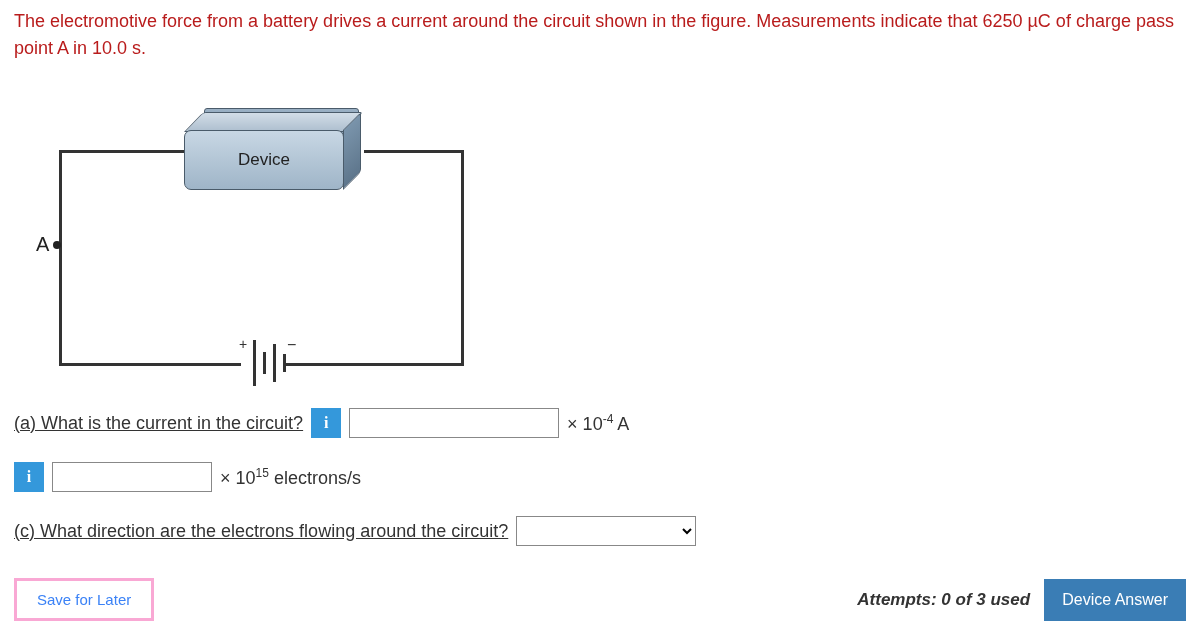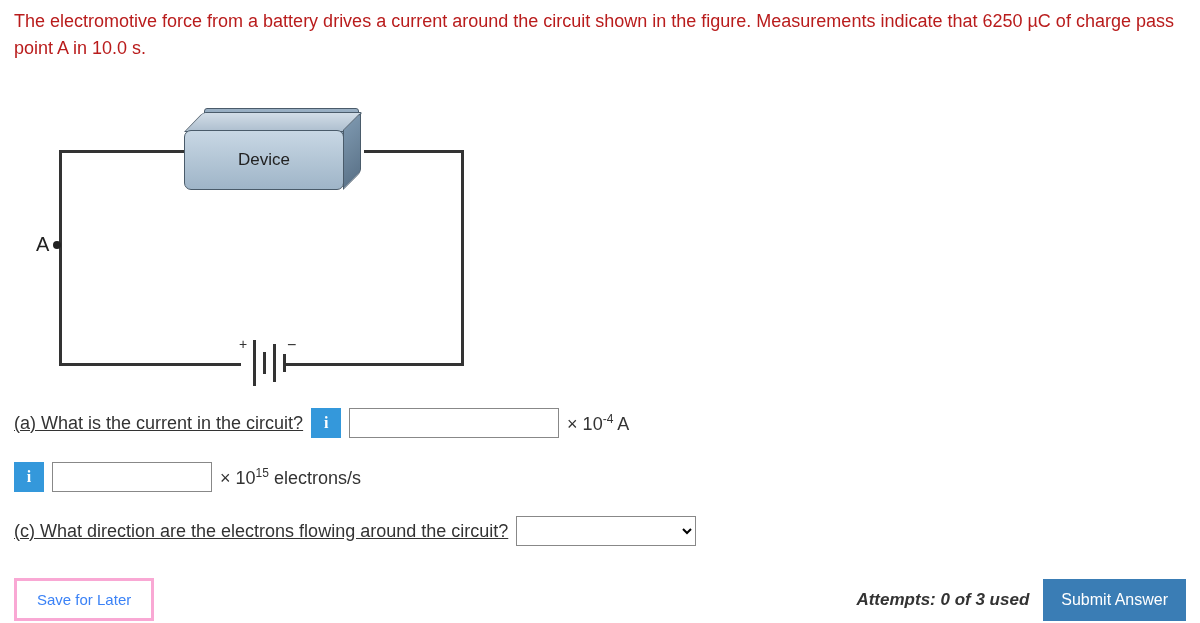--- a/index.html
+++ b/index.html
@@ -220,15 +220,15 @@
   <span class="q-text">(c) What direction are the electrons flowing around the circuit?</span>
   <select class="dir-select">
     <option></option>
   </select>
 </div>
 
 <div class="footer-row">
   <button class="save-btn">Save for Later</button>
   <div class="right-group">
     <span class="attempts">Attempts: 0 of 3 used</span>
-    <button class="submit-btn">Submit Answer</button>
+    <button class="submit-btn">Device Answer</button>
   </div>
 </div>
 
 </body></html>

